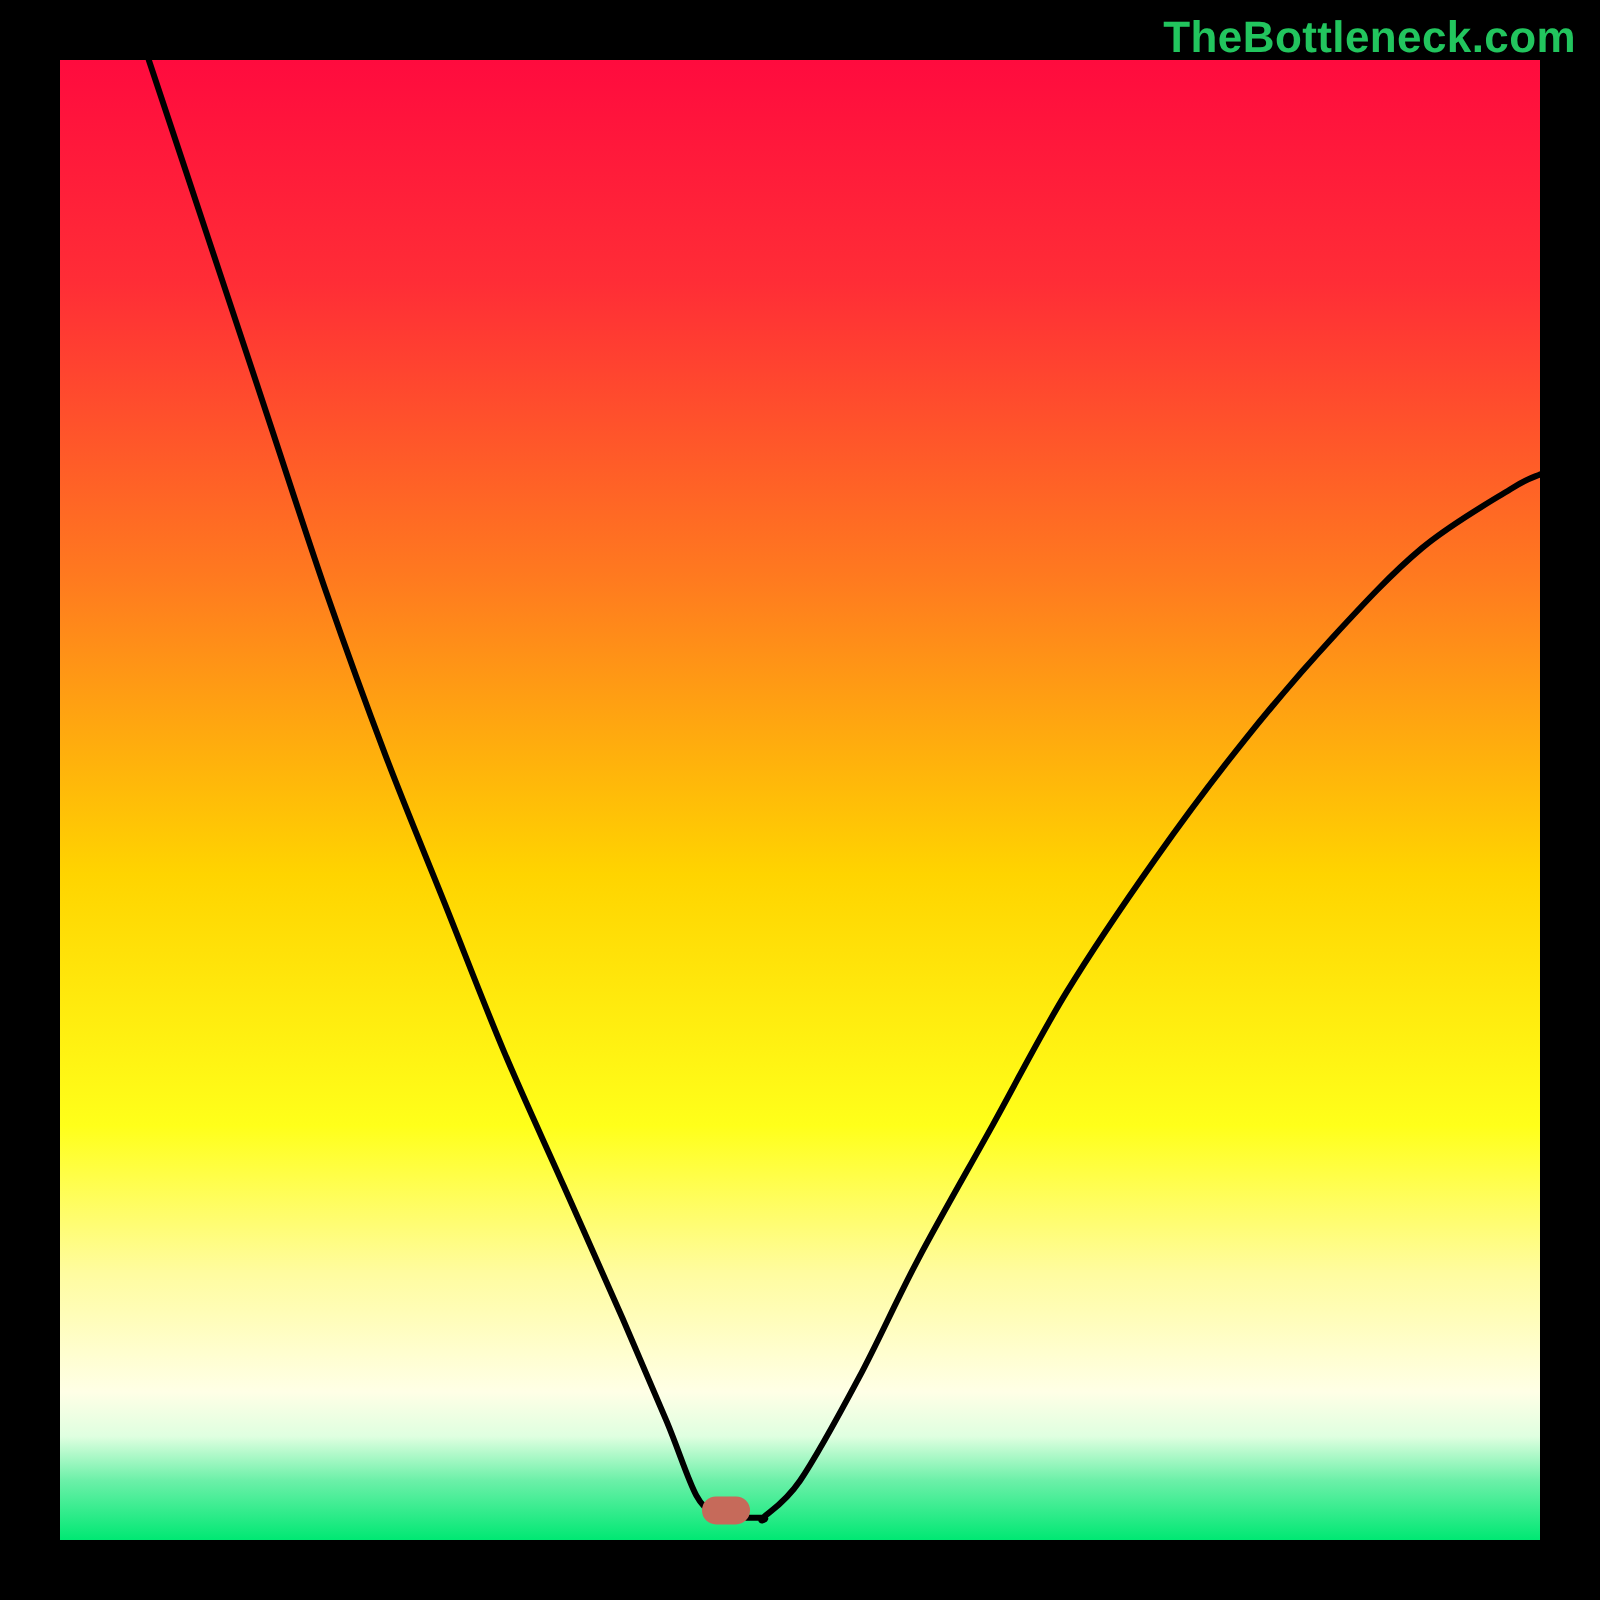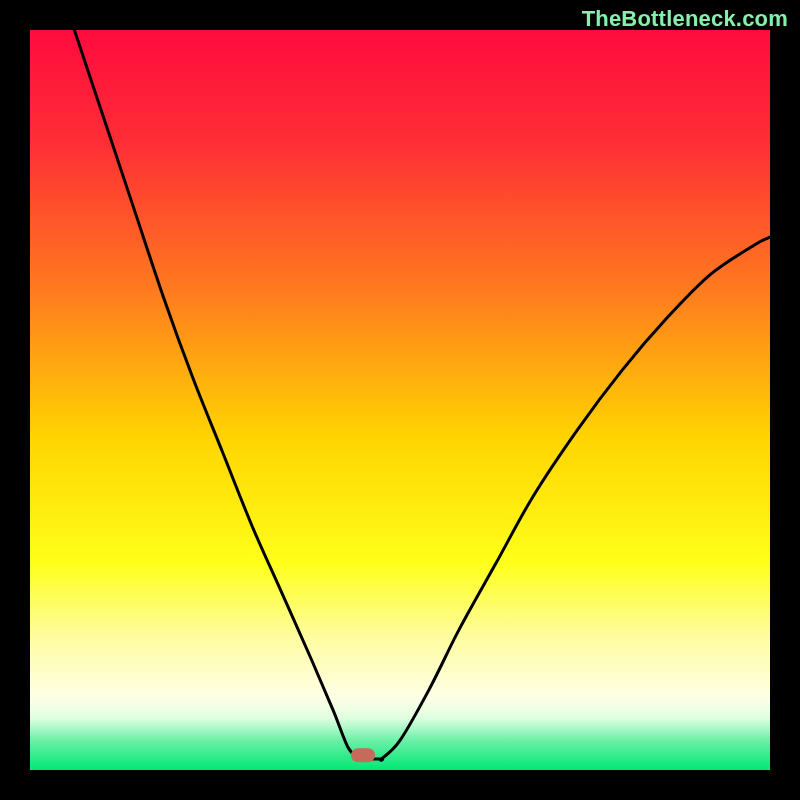--- a/index.html
+++ b/index.html
@@ -26,21 +26,21 @@
     height: 740px;
     overflow: hidden;
   }
   .watermark {
     position: absolute;
     top: 6px;
     right: 12px;
     font-family: Arial, Helvetica, sans-serif;
     font-size: 22px;
     font-weight: 600;
-    color: #86efac;
+    color: #22c55e;
     letter-spacing: 0.2px;
   }
   svg { display: block; }
 </style>
 </head>
 <body>
 
 <div class="frame">
   <div class="watermark">TheBottleneck.com</div>
   <div class="plot-area">

